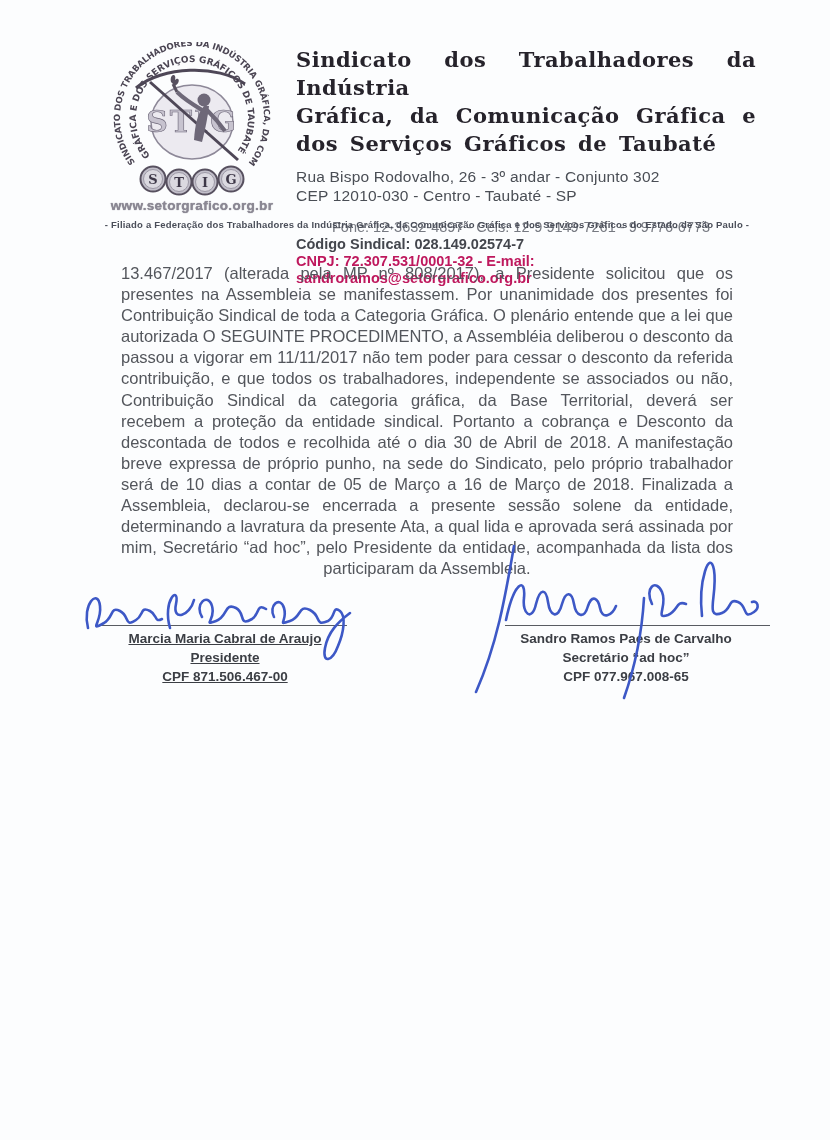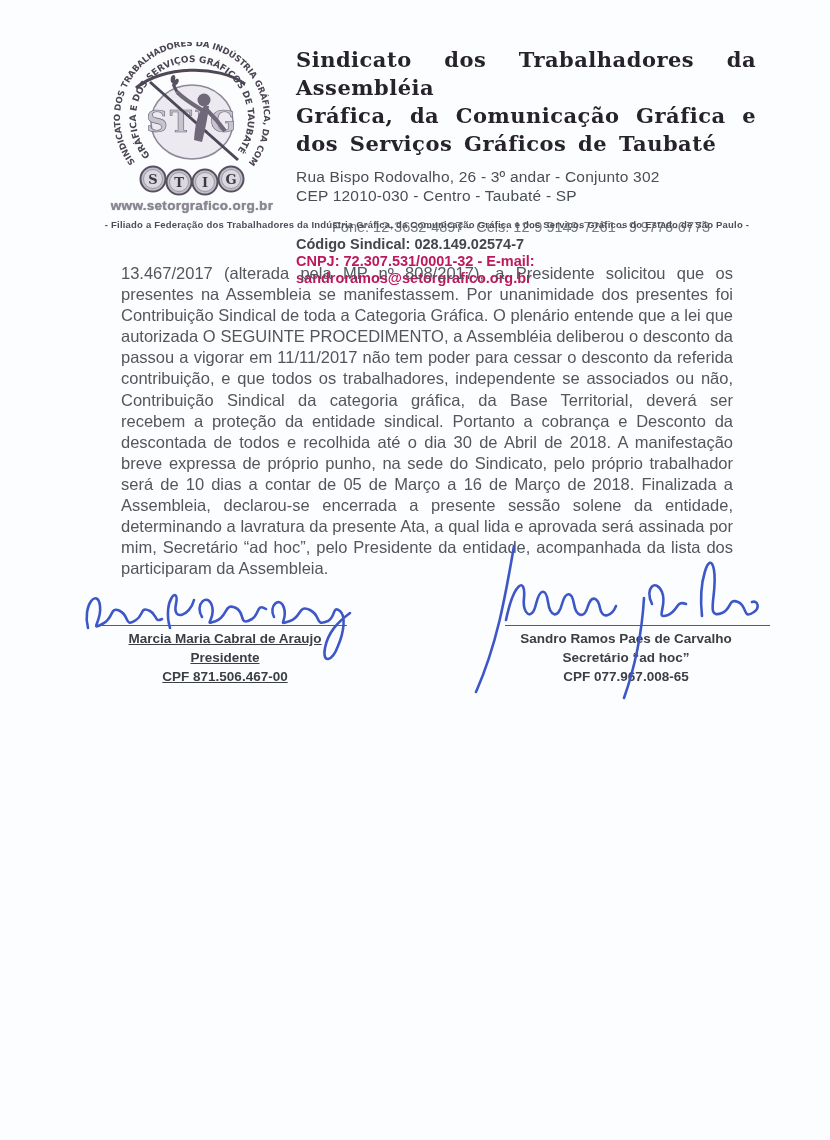--- a/index.html
+++ b/index.html
@@ -20,21 +20,21 @@
   .contact .phone { color:#767981;margin-left:36px; }
   .contact .code  { color:#43464d; font-weight:600; }
   .contact .cnpj  { color:#be185d; font-weight:600; }
   .affiliation { position:absolute; left:12px; top:219px; width:830px; text-align:center;
                  font-size:9.5px; font-weight:600; color:#4a4e59; letter-spacing:.2px; }
 
   
   .doc-body { position:absolute; left:121px; top:263px; width:612px;
               font-size:16.5px; line-height:21.1px; color:#53565c; }
   .doc-body .jl { text-align:justify; text-align-last:justify; }
-  .doc-body .ll { text-align:left; }
+  .doc-body .ll { text-align:center; }
 
   
   .sig-rule { position:absolute; height:0; border-top:1.6px solid #595c62; }
   .sig-rule.left  { left:98px;  top:625px; width:249px; }
   .sig-rule.right { left:505px; top:625px; width:265px; }
   .sig-text { position:absolute; text-align:center; color:#3b3e44; }
   .sig-text.left  { left:96px;  top:629px; width:258px;text-decoration:underline; }
   .sig-text.right { left:492px; top:629px; width:268px; }
   .sig-name { font-size:13.5px; font-weight:700; line-height:19px; }
   .sig-role { font-size:13.5px; font-weight:700; line-height:19px; }
@@ -97,21 +97,21 @@
             <circle cx="145" cy="137" r="12.5" fill="#c2bfca" stroke="#57505f" stroke-width="2"></circle>
            <circle cx="145" cy="137" r="9.5" fill="#dbd9e0" stroke="#9d99a6" stroke-width="1"></circle>
            <text x="145" y="142" text-anchor="middle" font-family="DejaVu Serif, serif" font-weight="bold" font-size="13" fill="#3e3848">G</text>
           </g>
       </g>
     </svg>
     <div class="website">www.setorgrafico.org.br</div>
   </div>
 
   <div class="head-text">
-    <div class="org-line">Sindicato dos Trabalhadores da Assembléia</div>
+    <div class="org-line">Sindicato dos Trabalhadores da Indústria</div>
     <div class="org-line">Gráfica, da Comunicação Gráfica e</div>
     <div class="org-line last">dos Serviços Gráficos de Taubaté</div>
     <div class="addr">
       <div>Rua Bispo Rodovalho, 26 - 3º andar - Conjunto 302</div>
       <div>CEP 12010-030 - Centro - Taubaté - SP</div>
     </div>
     <div class="contact">
       <div class="phone">Fone: 12-3632-4897 - Cels: 12-9 9149-7261  -  9 9776-6773</div>
       <div class="code">Código Sindical: 028.149.02574-7</div>
       <div class="cnpj">CNPJ: 72.307.531/0001-32 - E-mail: sandroramos@setorgrafico.org.br</div>

